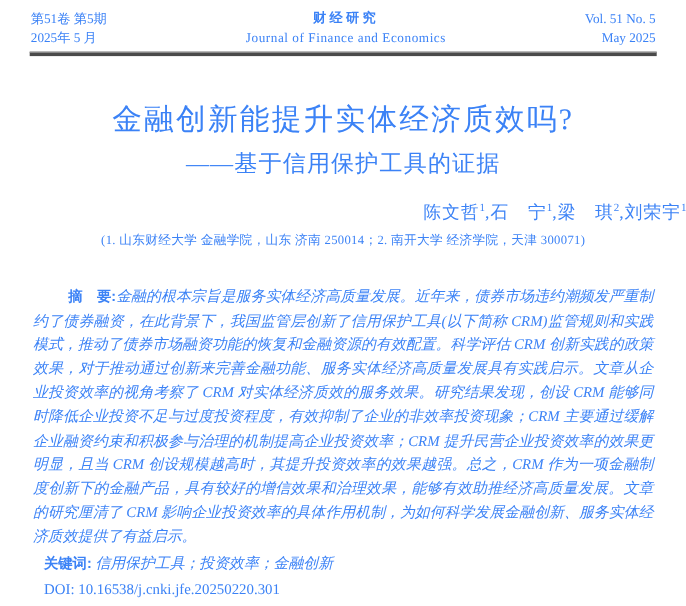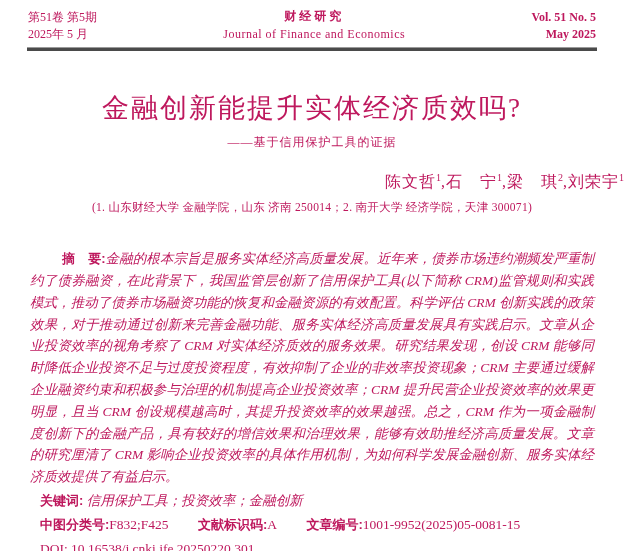--- a/index.html
+++ b/index.html
@@ -2,38 +2,38 @@
 <html><head>
 <meta charset="utf-8">
 <style>
   html, body { margin: 0; padding: 0; background: #e8e8e8; }
   .page {
     position: relative;
     width: 624px;
     height: 551px;
     margin: 0 auto;
     background: #ffffff;
-    color: #be185d;
+    color: #3b82f6;
     font-family: "Liberation Serif", "DejaVu Serif", serif;
     overflow: hidden;
     box-sizing: border-box;
   }
   
   .jheader {
     display: flex;
     justify-content: space-between;
     align-items: flex-start;
     padding: 9px 28px 0 28px;
     font-size: 12px;
     line-height: 1.45;
   }
   .jheader .col { white-space: nowrap; }
   .jheader .left  { text-align: left; }
   .jheader .center{ text-align: center; }
-  .jheader .right { text-align: right; font-weight: bold; }
+  .jheader .right { text-align: right; }
   .jname { font-weight: bold; letter-spacing: 3px; font-family: Liberation Mono, monospace; }
   .jname-en { letter-spacing: 0.5px; }
   .header-rule {
     margin: 3px 27px 0 27px;
     height: 4px;
     background: #4a4a4a;
     border-top: 1px solid #9a9a9a;
     box-sizing: border-box;
   }
   
@@ -41,21 +41,21 @@
     margin-top: 42px;
     text-align: center;
     font-size: 27px;
     font-weight: normal;
     letter-spacing: 2px;
     line-height: 1.15;
   }
   .subtitle {
     margin-top: 10px;
     text-align: center;
-    font-size: 12px;
+    font-size: 21px;
     letter-spacing: 1px;
   }
   .authors {
     margin-top: 21px;
     text-align: right;
     font-size: 16px;
     letter-spacing: 1px;
   }
   .authors sup { font-size: 10px; letter-spacing: 0; }
   .affiliation {
@@ -118,21 +118,16 @@
 
   <div class="affiliation">(1. 山东财经大学 金融学院，山东 济南 250014；2. 南开大学 经济学院，天津 300071)</div>
 
   <p class="abstract"><span class="label">摘　要:</span><span class="kai">金融的根本宗旨是服务实体经济高质量发展。近年来，债券市场违约潮频发严重制约了债券融资，在此背景下，我国监管层创新了信用保护工具(以下简称 CRM)监管规则和实践模式，推动了债券市场融资功能的恢复和金融资源的有效配置。科学评估 CRM 创新实践的政策效果，对于推动通过创新来完善金融功能、服务实体经济高质量发展具有实践启示。文章从企业投资效率的视角考察了 CRM 对实体经济质效的服务效果。研究结果发现，创设 CRM 能够同时降低企业投资不足与过度投资程度，有效抑制了企业的非效率投资现象；CRM 主要通过缓解企业融资约束和积极参与治理的机制提高企业投资效率；CRM 提升民营企业投资效率的效果更明显，且当 CRM 创设规模越高时，其提升投资效率的效果越强。总之，CRM 作为一项金融制度创新下的金融产品，具有较好的增信效果和治理效果，能够有效助推经济高质量发展。文章的研究厘清了 CRM 影响企业投资效率的具体作用机制，为如何科学发展金融创新、服务实体经济质效提供了有益启示。</span></p>
 
   <div class="meta">
     <span class="label">关键词:</span>
     <span class="kai">信用保护工具；投资效率；金融创新</span>
   </div>
 
-  <div class="meta">
-    <span class="group"><span class="label">中图分类号:</span><span>F832;F425</span></span>
-    <span class="group"><span class="label">文献标识码:</span><span>A</span></span>
-    <span class="group"><span class="label">文章编号:</span><span>1001-9952(2025)05-0081-15</span></span>
-  </div>
 
   <div class="meta doi-line">DOI: 10.16538/j.cnki.jfe.20250220.301</div>
 
 </div>
 
 </body></html>

